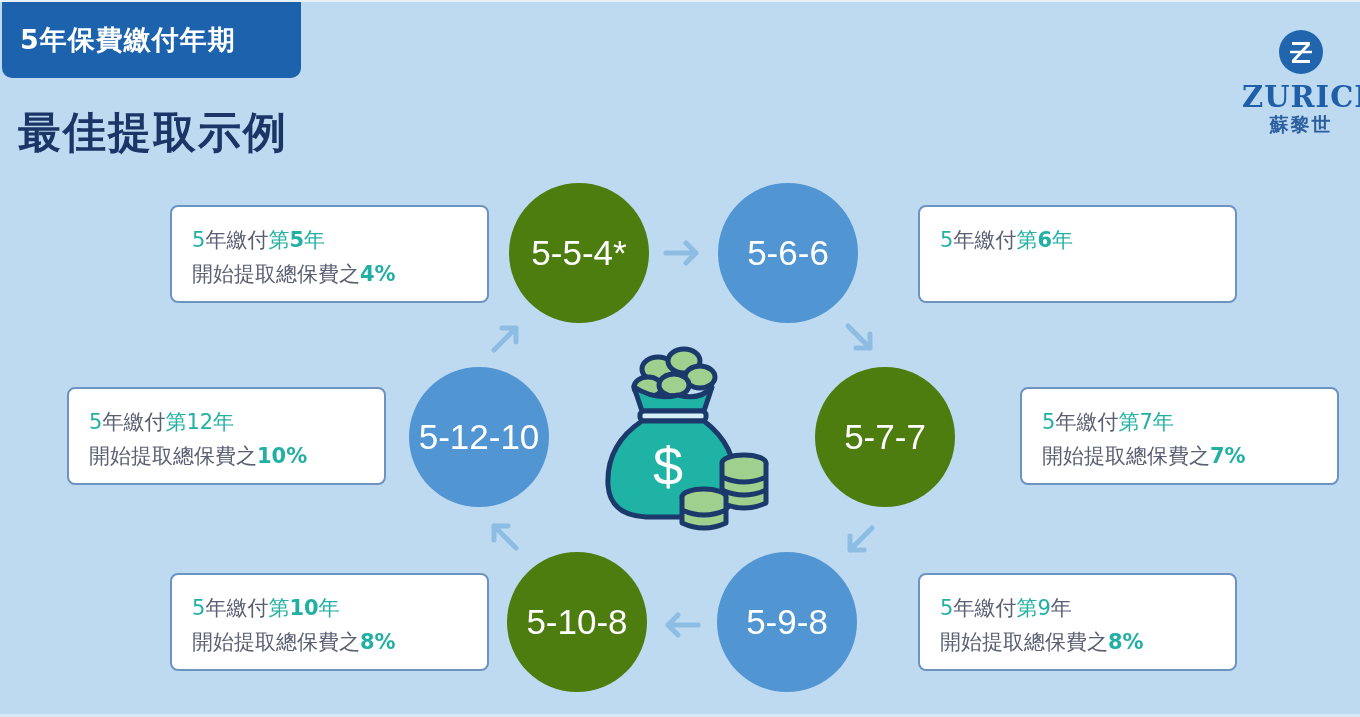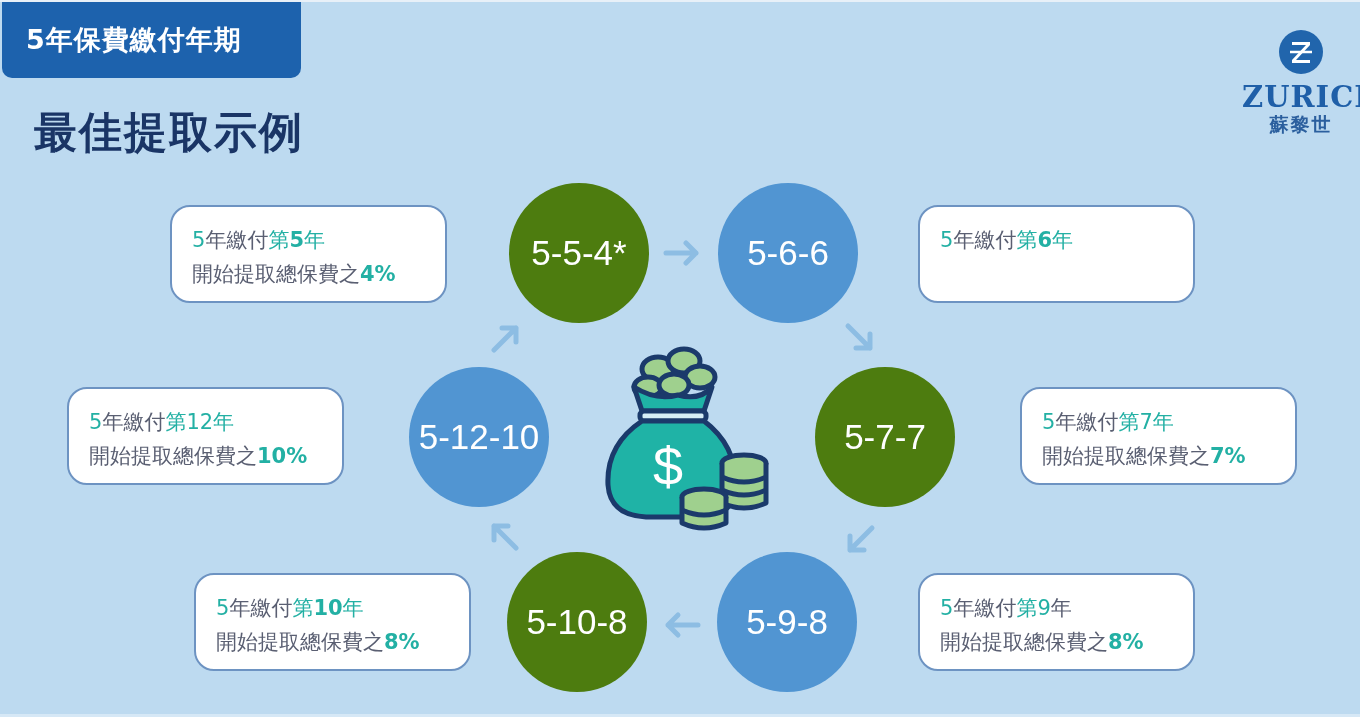--- a/index.html
+++ b/index.html
@@ -8,24 +8,24 @@
     background: #bddaf0;
     font-family: "DejaVu Sans", "Liberation Sans", sans-serif;
     position: relative;
   }
   .topline { position: absolute; left: 0; top: 0; width: 1360px; height: 2px; background: #e8f0f8; }
   .bottomline { position: absolute; left: 0; bottom: 0; width: 1360px; height: 3px; background: #d6e8f6; }
   .badge {
     position: absolute; left: 2px; top: 2px; width: 299px; height: 76px;
     background: #1d62ad; border-radius: 0 0 10px 10px;
     color: #fff; font-weight: bold; font-size: 27px;
-    display: flex; align-items: center; padding-left: 24px; letter-spacing: 1px;
+    display: flex; align-items: center; padding-left: 18px; letter-spacing: 1px;
   }
   .title {
-    position: absolute; left: 34px; top: 104px;
+    position: absolute; left: 18px; top: 104px;
     font-size: 43px; font-weight: bold; color: #1a3566; letter-spacing: 2px;
   }
   .logo { position: absolute; left: 1242px; top: 30px; width: 118px; text-align: center; }
   .logo .zmark {
     width: 44px; height: 44px; border-radius: 50%; background: #2165ac;
     margin: 0 auto; position: relative;
   }
   .logo .zname { font-family: "DejaVu Serif", "Liberation Serif", serif; font-weight: bold;
     color: #1f5fa8; font-size: 29px; margin-top: 6px; letter-spacing: 1px; }
   .logo .zcn { color: #2b5f9e; font-size: 19px; font-weight: bold; margin-top: -2px; letter-spacing: 2px; }
@@ -33,22 +33,22 @@
   .node {
     position: absolute; width: 140px; height: 140px; border-radius: 50%;
     display: flex; align-items: center; justify-content: center;
     color: #fff; font-family: "Liberation Sans", "DejaVu Sans", sans-serif;
     font-size: 35px; letter-spacing: 0px;
   }
   .node.dark { background: #4d7c0f; }
   .node.light { background: #5195d2; text-align: right; }
 
   .card {
-    position: absolute; width: 277px; height: 98px;
-    background: #fff; border: 2px solid #6d93c2; border-radius: 20px;
+    position: absolute; width: 319px; height: 98px;
+    background: #fff; border: 2px solid #6d93c2; border-radius: 8px;
     padding: 16px 0 0 20px; font-size: 21px; line-height: 34px; color: #5a5f72;
   }
   .card .ln { white-space: nowrap; }
   .teal { color: #23b0a4; }
   .bold { font-weight: bold; }
 
   .arrow { position: absolute; width: 40px; height: 40px; }
   .bag { position: absolute; left: 596px; top: 335px; width: 180px; height: 200px; }
 </style>
 </head>
@@ -148,21 +148,21 @@
 <div class="card" style="left:1020px;top:387px;">
   <div class="ln"><span class="teal">5</span><span>年繳付</span><span class="teal">第</span><span class="teal">7</span><span class="teal">年</span></div>
   <div class="ln"><span>開始提取總保費之</span><span class="teal bold">7%</span></div>
 </div>
 
 <div class="card" style="left:918px;top:573px;">
   <div class="ln"><span class="teal">5</span><span>年繳付</span><span class="teal">第</span><span class="teal">9</span><span>年</span></div>
   <div class="ln"><span>開始提取總保費之</span><span class="teal bold">8%</span></div>
 </div>
 
-<div class="card" style="left:170px;top:573px;margin-left:24px;">
+<div class="card" style="left:170px;top:573px;">
   <div class="ln"><span class="teal">5</span><span>年繳付</span><span class="teal">第</span><span class="teal bold">10</span><span class="teal">年</span></div>
   <div class="ln"><span>開始提取總保費之</span><span class="teal bold">8%</span></div>
 </div>
 
 <div class="card" style="left:67px;top:387px;">
   <div class="ln"><span class="teal">5</span><span>年繳付</span><span class="teal">第</span><span class="teal">12</span><span class="teal">年</span></div>
   <div class="ln"><span>開始提取總保費之</span><span class="teal bold">10%</span></div>
 </div>
 
 <div class="bottomline"></div>

